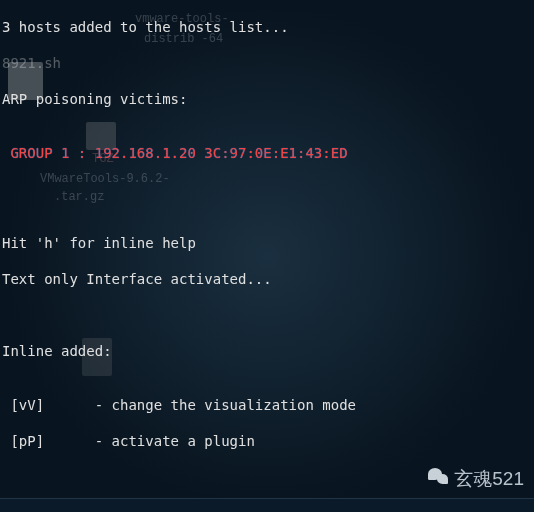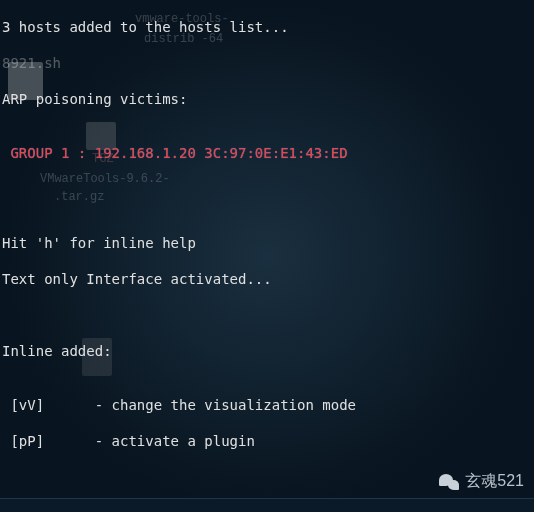--- a/index.html
+++ b/index.html
@@ -69,25 +69,25 @@
       bottom: 0; left: 0; right: 0;
       height: 14px;
       background: #0b1a28;
       border-top: 1px solid #1f3548;
     }
     .watermark {
       position: absolute;
       right: 10px;
       bottom: 20px;
       display: flex;
-      align-items: center;
+      align-items: flex-start;
       gap: 6px;
       color: #b8c2cc;
       font-family: sans-serif;
-      font-size: 16px;
+      font-size: 19px;
       z-index: 10;
     }
     .wechat-icon {
       width: 20px; height: 20px;
       position: relative;
     }
     .wechat-icon .b1 {
       position: absolute;
       width: 14px; height: 12px;
       background: #c8d0d8;

